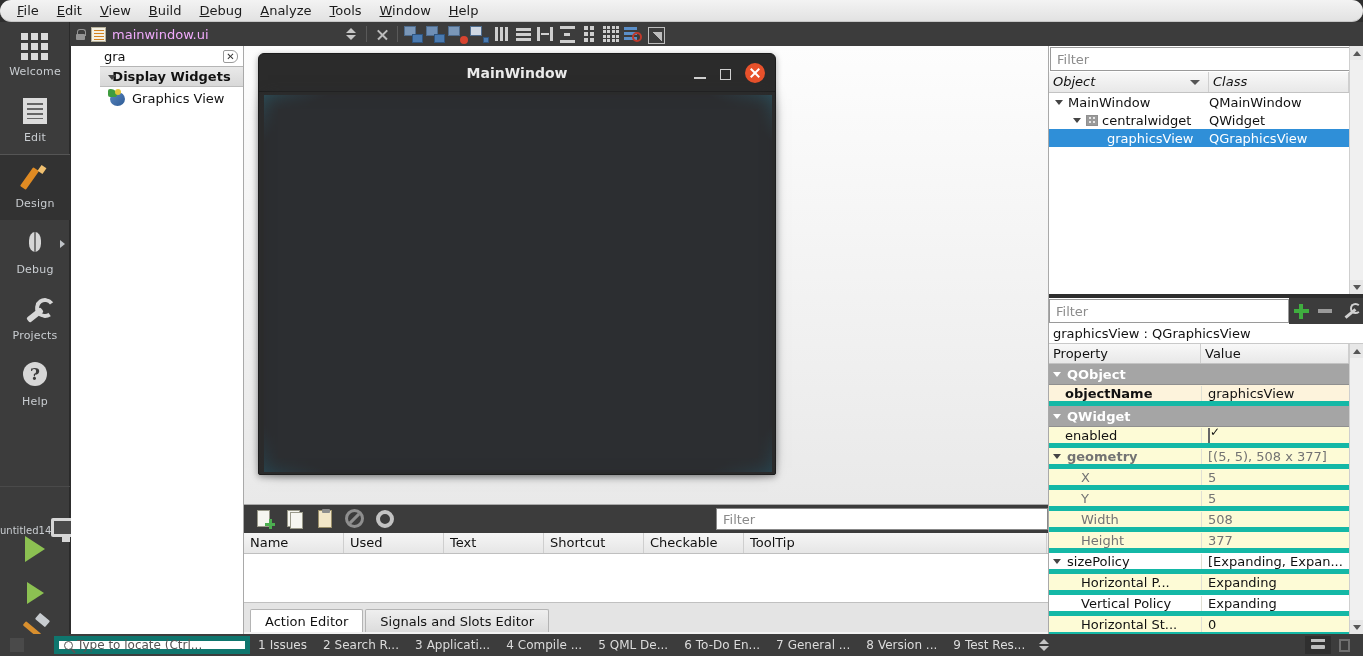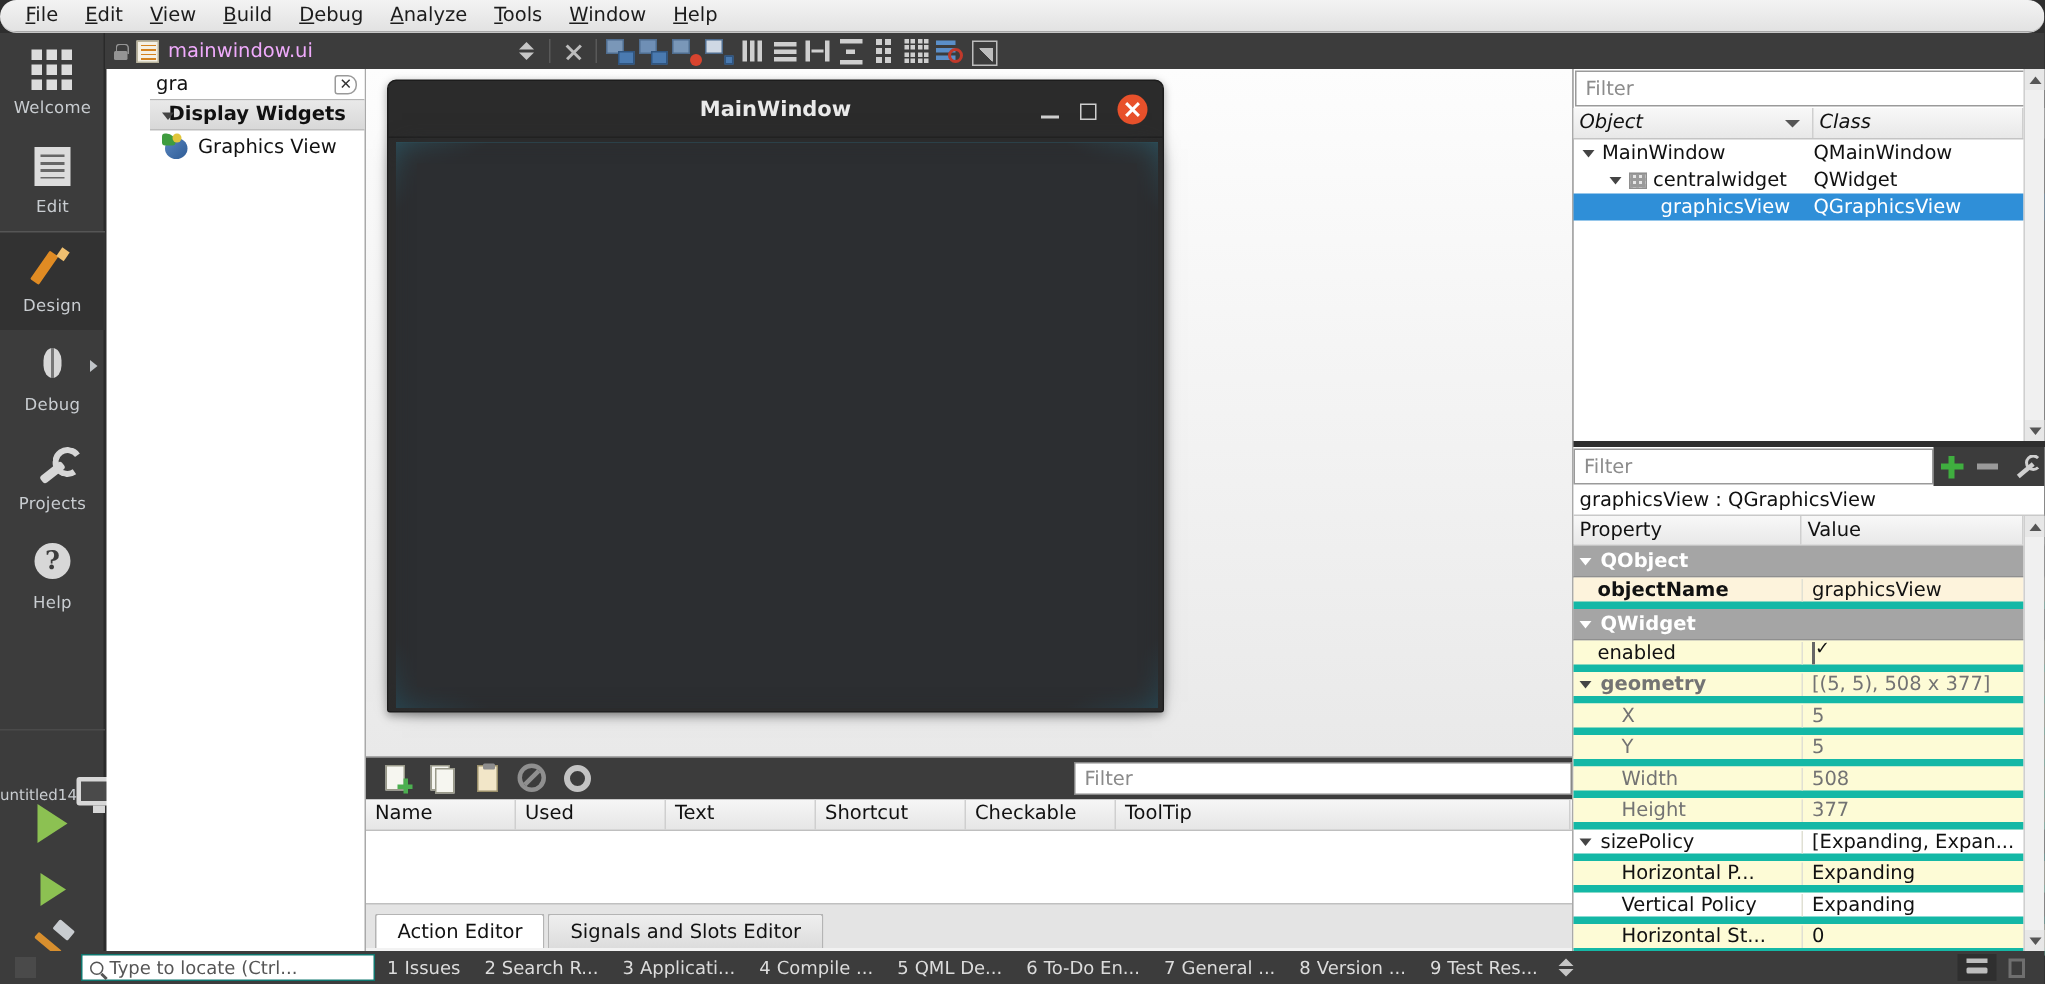--- a/index.html
+++ b/index.html
@@ -345,21 +345,21 @@
   .vs-up i { width:0;height:0;border-left:4px solid transparent;border-right:4px solid transparent;border-bottom:5px solid #555; }
   .vs-dn i { width:0;height:0;border-left:4px solid transparent;border-right:4px solid transparent;border-top:5px solid #555; }
   .vs-dn { position:absolute; bottom:0; }
 
   
   #statusbar {
     position: absolute; left: 0; top: 634px; width: 1363px; height: 22px;
     background: #3c3c3c; display: flex; align-items: center; color:#dcdcdc; font-size: 12px;
   }
   #locator {
-    width: 196px; height: 18px; background:#fff; border:1px solid #0f766e; margin-left: 30px;
+    width: 196px; height: 18px; background:#fff; border:5px solid #0f766e; margin-left: 30px;
     display:flex; align-items:center; gap:4px; padding-left:5px; color:#555;
   }
   .mag { width:9px; height:9px; border:1.5px solid #555; border-radius:50%; position:relative; }
   .mag::after { content:""; position:absolute; right:-4px; bottom:-3px; width:5px; height:1.5px; background:#555; transform: rotate(45deg); }
   .pane { padding: 0 8px; white-space: nowrap; }
   .pane .num { margin-right: 4px; }
   .sb-spin { position:relative; width:11px; height:14px; margin: 0 6px; }
   .sb-spin::before { content:""; position:absolute; left:0; top:1px; border-left:5px solid transparent;border-right:5px solid transparent;border-bottom:5px solid #c6c6c6; }
   .sb-spin::after { content:""; position:absolute; left:0; bottom:1px; border-left:5px solid transparent;border-right:5px solid transparent;border-top:5px solid #c6c6c6; }
   .sb-btn { width: 26px; height: 18px; display:flex; align-items:center; justify-content:center; }

